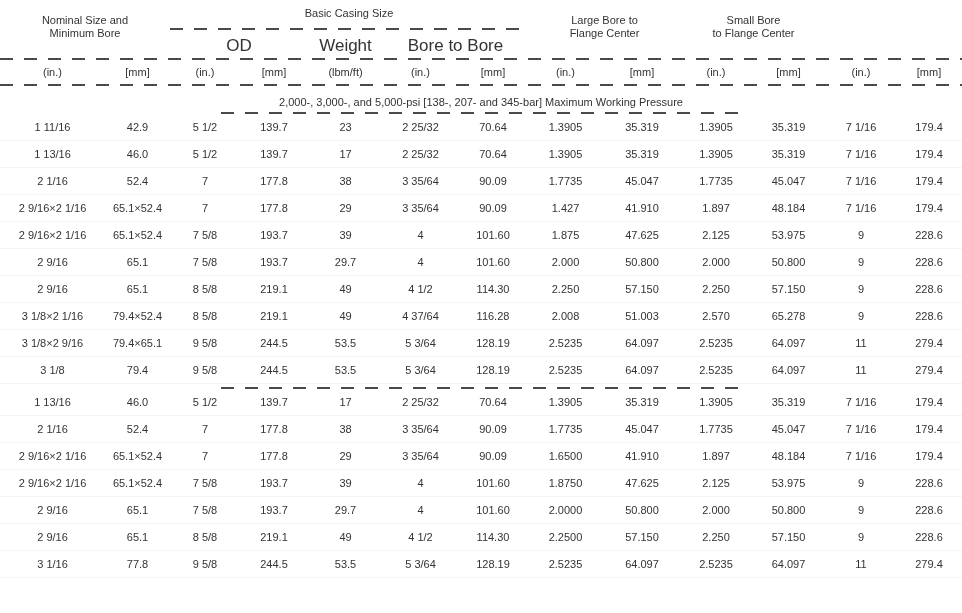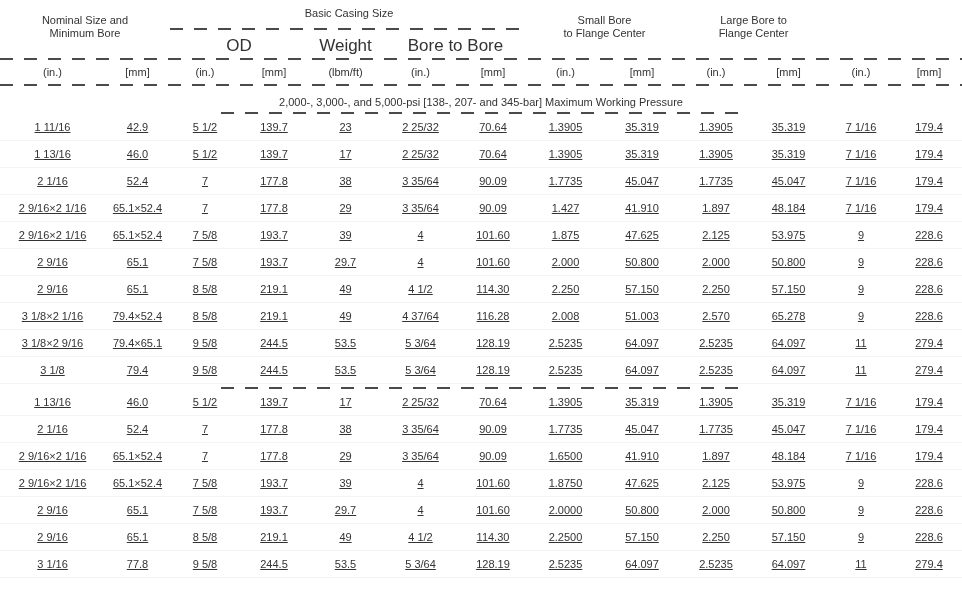--- a/index.html
+++ b/index.html
@@ -55,21 +55,20 @@
     line-height: 14px;
     font-size: 11px;
     text-align: center;
   }
   .section-rule { width: 520px; margin: 3px auto 0 auto; }
   .data-row {
     height: 27px;
     align-items: center;
     box-sizing: border-box;
     border-bottom: 1px solid rgba(0,0,0,0.045);
-    text-decoration: underline;
   }
 </style>
 </head>
 <body>
 
 <div class="page">
 
   <div class="thead">
 
     <div class="grid top-row">
@@ -80,26 +79,26 @@
       <div class="basic-group">
         <div class="basic-title">Basic Casing Size</div>
         <div class="dashed-rule basic-rule"></div>
         <div class="subhead-row">
           <div class="od">OD</div>
           <div class="weight">Weight</div>
           <div class="btb">Bore to Bore</div>
         </div>
       </div>
       <div class="group-label span2">
+        <div>Large Bore to</div>
+        <div>Flange Center</div>
+      </div>
+      <div class="group-label span2">
         <div>Small Bore</div>
         <div>to Flange Center</div>
-      </div>
-      <div class="group-label span2">
-        <div>Large Bore to</div>
-        <div>Flange Center</div>
       </div>
     </div>
 
     <div class="dashed-rule"></div>
 
     <div class="grid units-row">
       <div class="cell">(in.)</div>
       <div class="cell">[mm]</div>
       <div class="cell">(in.)</div>
       <div class="cell">[mm]</div>

